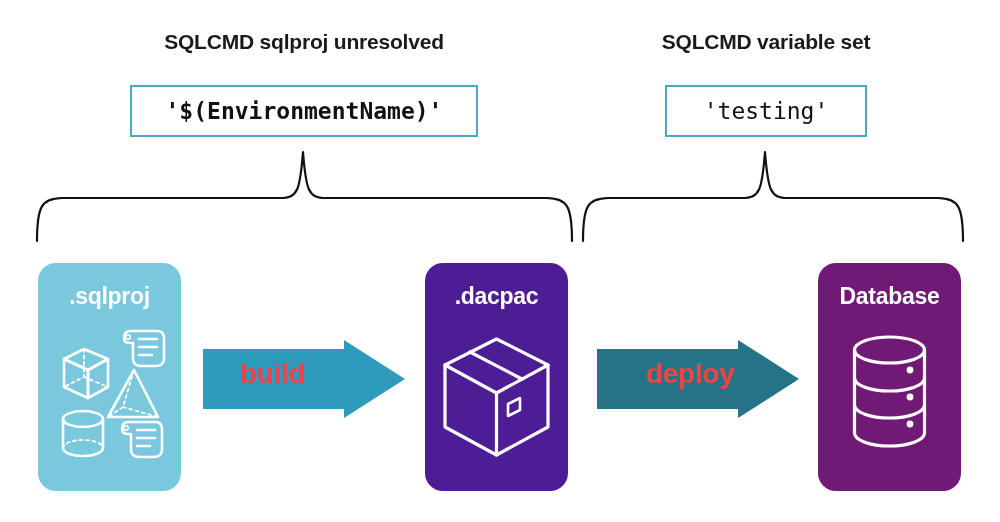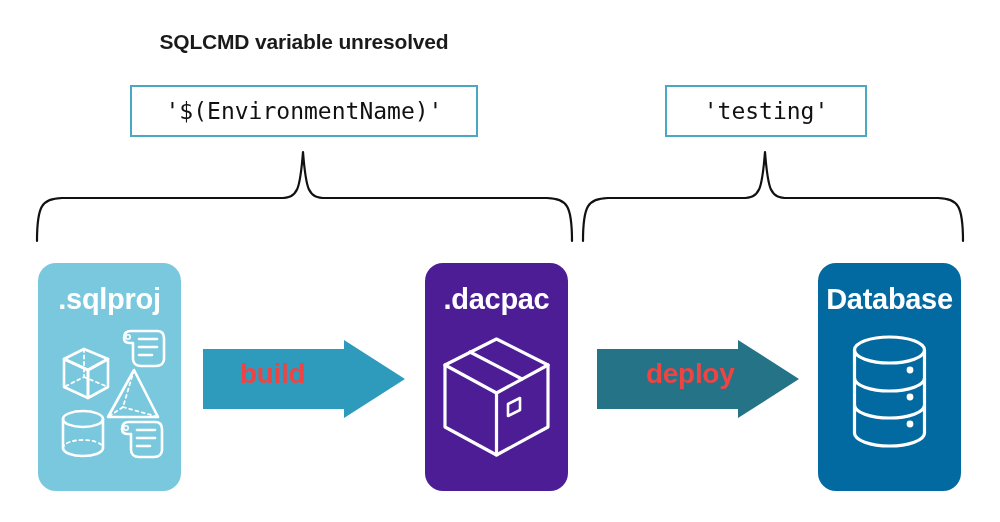--- a/index.html
+++ b/index.html
@@ -45,21 +45,21 @@
     box-sizing: border-box;
     display: flex;
     align-items: center;
     justify-content: center;
     font-family: "DejaVu Sans Mono", monospace;
     font-size: 23px;
     color: #111111;
     letter-spacing: 0px;
     white-space: nowrap;
   }
-  #codebox-left  { left: 130px; top: 85px; width: 348px; height: 52px; }
+  #codebox-left  { left: 130px; top: 85px; width: 348px; height: 52px; font-weight: bold; }
   #codebox-right { left: 665px; top: 85px; width: 202px; height: 52px; }
 
   
   .brace-svg {
     position: absolute;
     left: 0; top: 0;
     width: 1000px;
     height: 522px;
     pointer-events: none;
   }
@@ -68,31 +68,31 @@
   .card {
     position: absolute;
     top: 263px;
     width: 143px;
     height: 228px;
     border-radius: 18px;
     box-sizing: border-box;
   }
   #card-sqlproj  { left: 38px;  background: #79c8de; }
   #card-dacpac   { left: 425px; background: #4c1d95; }
-  #card-database { left: 818px; background: #0369a1; padding-left: 44px; }
+  #card-database { left: 818px; background: #701a75; padding-left: 44px; }
 
   .card-title {
     position: absolute;
     left: 0;
     top: 20px;
     width: 100%;
     text-align: center;
     font-family: "Liberation Sans", sans-serif;
     font-weight: bold;
-    font-size: 29px;
+    font-size: 23px;
     color: #ffffff;
     letter-spacing: -0.3px;
     white-space: nowrap;
   }
 
   .card-art {
     position: absolute;
     left: 0;
     top: 52px;
     width: 143px;
@@ -120,22 +120,23 @@
     white-space: nowrap;
   }
   #label-build  { left: 240px; }
   #label-deploy { left: 646px; }
 </style>
 </head>
 <body>
 
 <div class="stage">
 
-  <div class="heading" id="heading-left">SQLCMD variable unresolved</div>
-
+  <div class="heading" id="heading-left">SQLCMD sqlproj unresolved</div>
+
+  <div class="heading" id="heading-right">SQLCMD variable set</div>
 
   <div class="codebox" id="codebox-left">
     <span>'$(EnvironmentName)'</span>
   </div>
 
   <div class="codebox" id="codebox-right">
     <span>'testing'</span>
   </div>
 
   <svg class="brace-svg" viewBox="0 0 1000 522">

